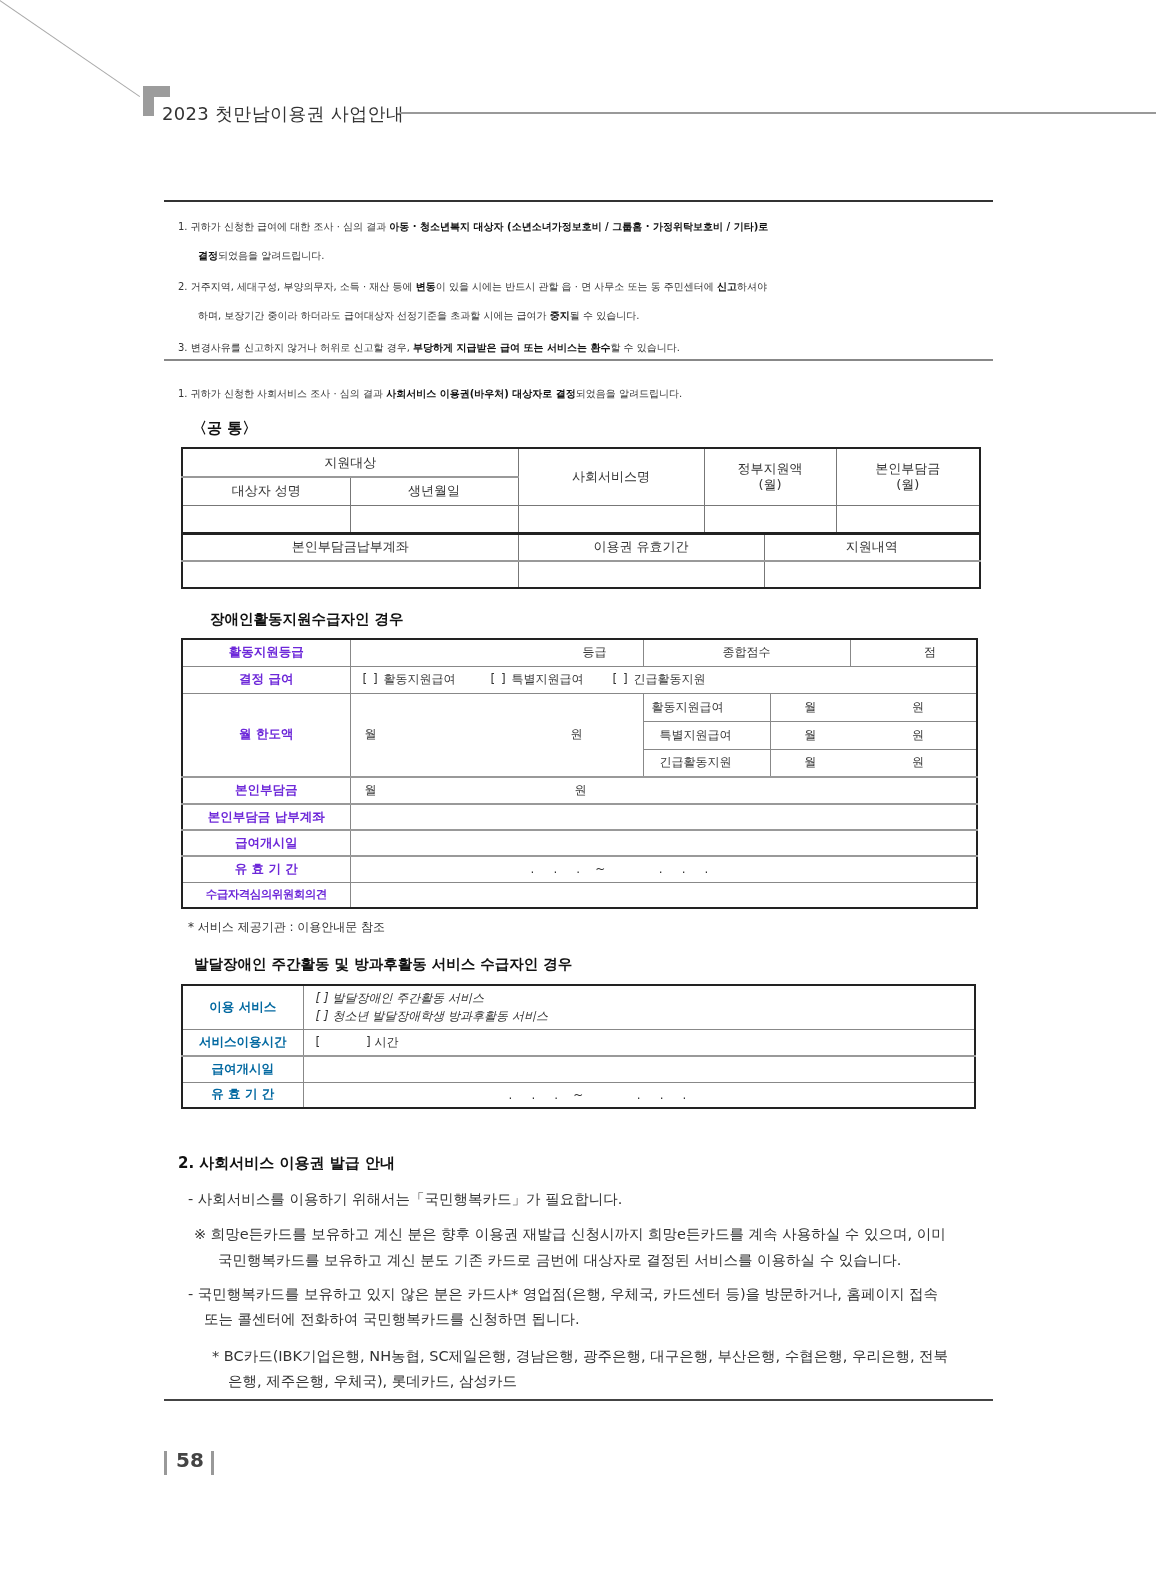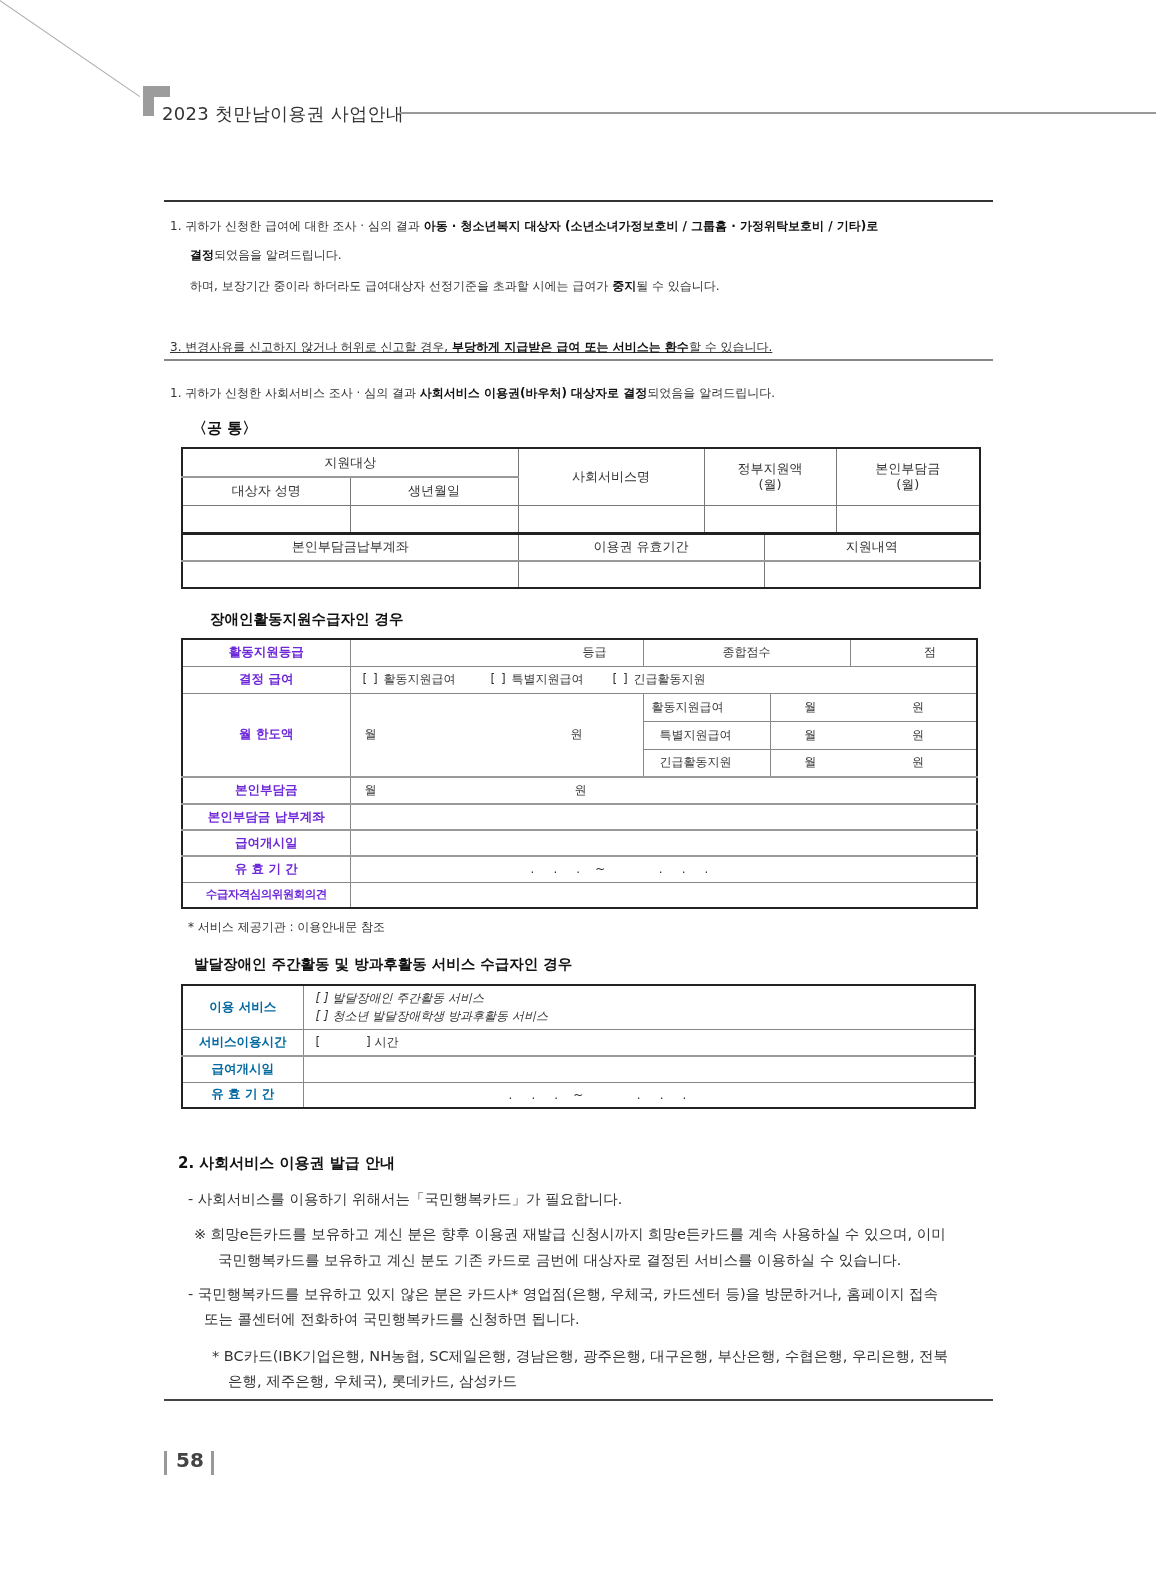--- a/index.html
+++ b/index.html
@@ -7,21 +7,21 @@
          font-family:"DejaVu Sans","Liberation Sans",sans-serif; color:#222; }
   
   .diag-line { position:absolute; left:0; top:0; width:170px; height:1px; background:#aaa;
                transform-origin:0 0; transform:rotate(34.5deg); }
   .corner-h { position:absolute; left:143px; top:86px; width:27px; height:11px; background:#9c9c9c; }
   .corner-v { position:absolute; left:143px; top:86px; width:11px; height:30px; background:#9c9c9c; }
   .hdr-title { position:absolute; left:162px; top:102px; font-size:18px; color:#333; letter-spacing:0.3px; white-space:nowrap; }
   .hdr-line { position:absolute; left:400px; top:112px; width:756px; height:2px; background:#999; }
 
   .rule { position:absolute; left:164px; width:829px; background:#444; }
-  .para { position:absolute; left:170px; width:805px; font-size:12px; line-height:29px; color:#333; }
+  .para { position:absolute; left:178px; width:805px; font-size:10px; line-height:29px; color:#333; }
   .para b, .bold { font-weight:bold; color:#111; }
 
   .sub-title { position:absolute; font-size:15px; font-weight:bold; color:#111; }
 
   table { border-collapse:collapse; position:absolute; font-size:13px; color:#333; table-layout:fixed; }
   td { border:1px solid #666; text-align:center; padding:0; }
   .t1 { left:181px; top:447px; width:798px; border:2px solid #222; }
   .t1 td { border-color:#777; }
   .t1 .thick-top td { border-top:3px solid #222; }
   .t1 .gray-top td { border-top:2px solid #999; }
@@ -47,24 +47,25 @@
 <div class="corner-v"></div>
 <div class="hdr-title">2023 첫만남이용권 사업안내</div>
 <div class="hdr-line"></div>
 
 <div class="rule" style="top:200px;height:2px;background:#333;"></div>
 <div class="para" style="top:212px;">
   <div style="white-space:nowrap;"><span>1.</span> <span>귀하가 신청한 급여에 대한 조사 · 심의 결과 </span><b>아동 · 청소년복지 대상자 (소년소녀가정보호비 / 그룹홈 · 가정위탁보호비 / 기타)로</b></div>
   <div style="padding-left:20px;"><b>결정</b><span>되었음을 알려드립니다.</span></div>
 </div>
 <div class="para" style="top:272px;">
+  <div style="white-space:nowrap;"><span>2.</span> <span>거주지역, 세대구성, 부양의무자, 소득 · 재산 등에 </span><b>변동</b><span>이 있을 시에는 반드시 관할 읍 · 면 사무소 또는 동 주민센터에 </span><b>신고</b><span>하셔야</span></div>
   <div style="padding-left:20px;white-space:nowrap;"><span>하며, 보장기간 중이라 하더라도 급여대상자 선정기준을 초과할 시에는 급여가 </span><b>중지</b><span>될 수 있습니다.</span></div>
 </div>
 <div class="para" style="top:333px;">
-  <div style="white-space:nowrap;text-decoration:underline;"><span>3.</span> <span>변경사유를 신고하지 않거나 허위로 신고할 경우, </span><b>부당하게 지급받은 급여 또는 서비스는 환수</b><span>할 수 있습니다.</span></div>
+  <div style="white-space:nowrap;"><span>3.</span> <span>변경사유를 신고하지 않거나 허위로 신고할 경우, </span><b>부당하게 지급받은 급여 또는 서비스는 환수</b><span>할 수 있습니다.</span></div>
 </div>
 <div class="rule" style="top:359px;height:2px;background:#888;"></div>
 
 <div class="para" style="top:379px;white-space:nowrap;">
   <span>1.</span> <span>귀하가 신청한 사회서비스 조사 · 심의 결과 </span><b>사회서비스 이용권(바우처) 대상자로 결정</b><span>되었음을 알려드립니다.</span>
 </div>
 <div class="sub-title" style="left:192px;top:419px;">〈공 통〉</div>
 
 <table class="t1">
   <colgroup>

